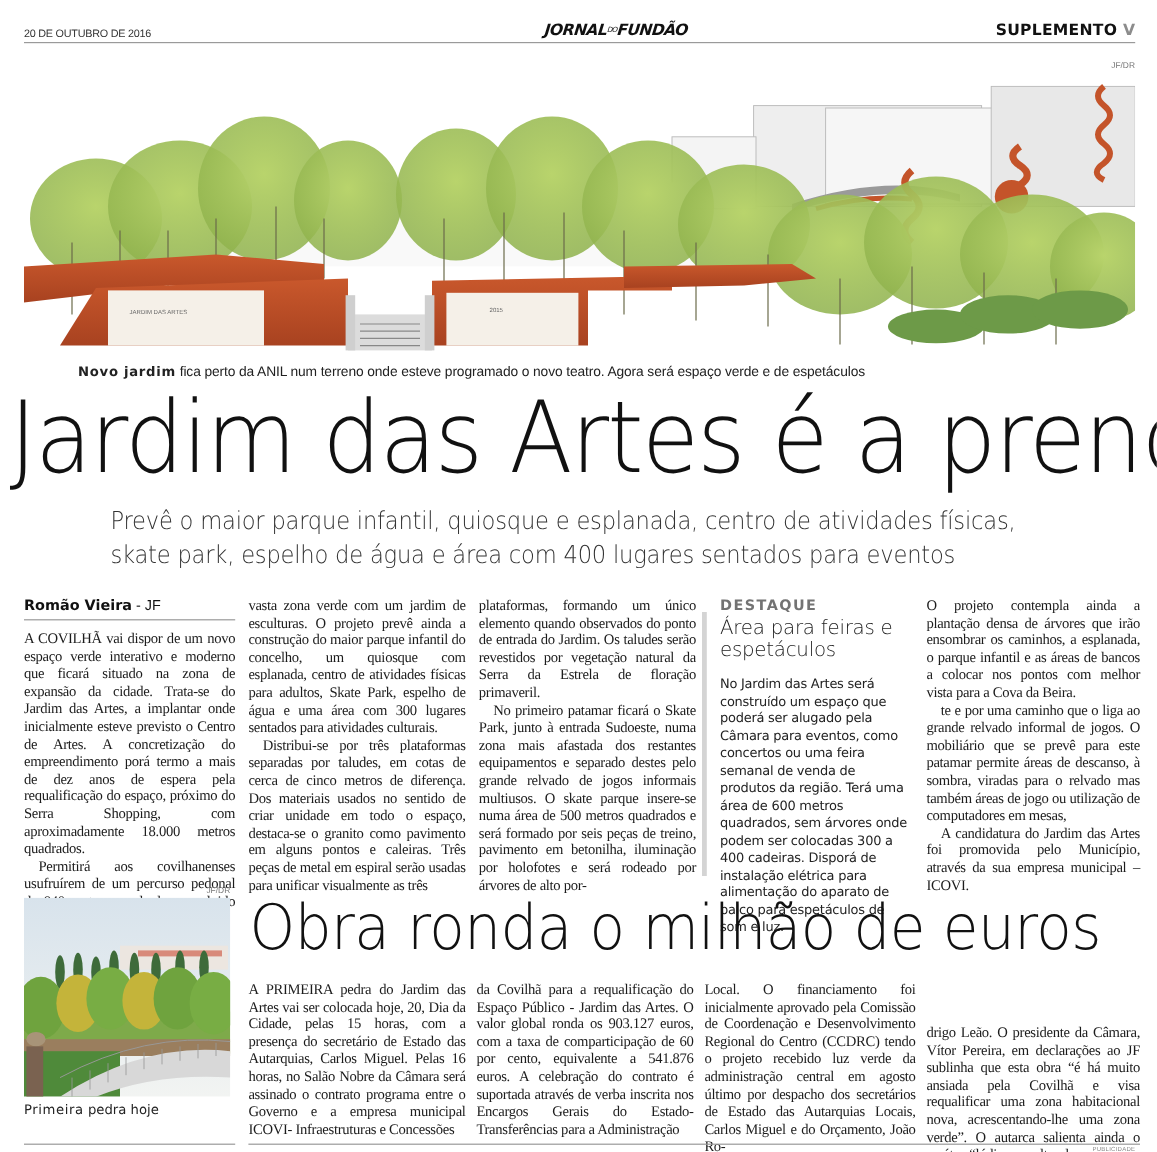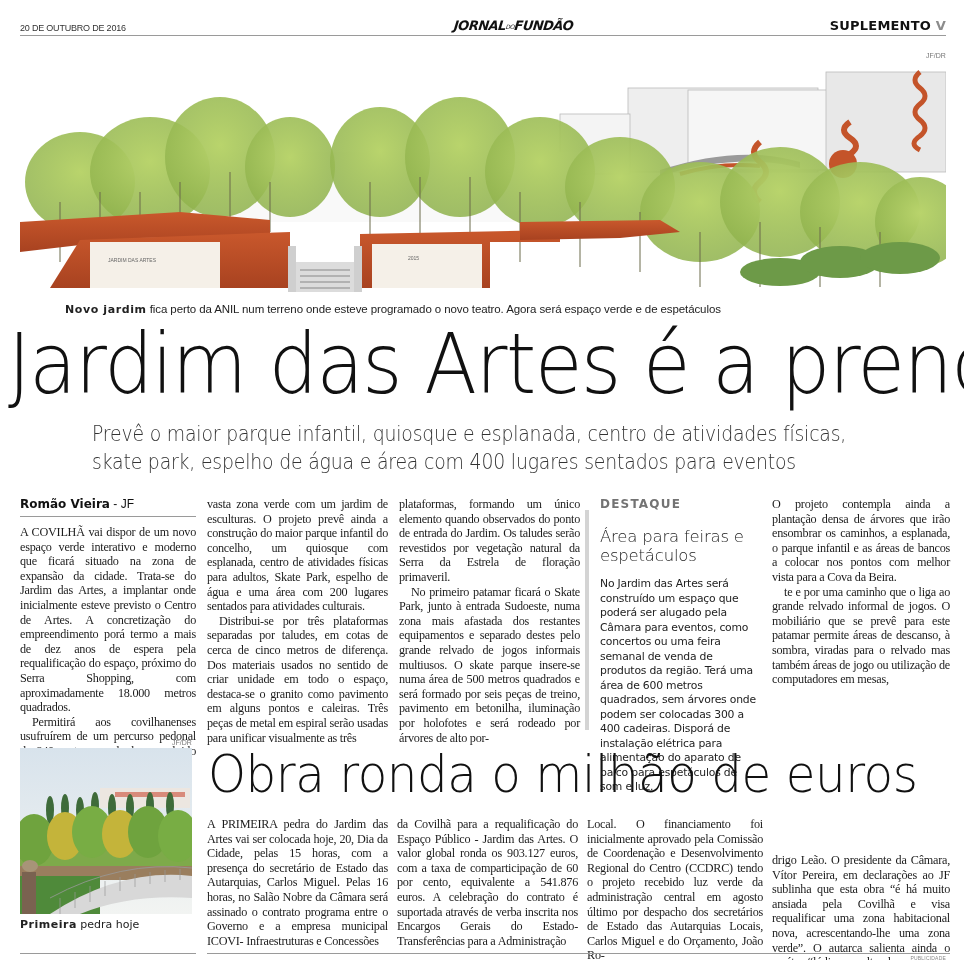--- a/index.html
+++ b/index.html
@@ -35,27 +35,27 @@
   .author .src { font-weight: normal; font-family: "Liberation Sans", sans-serif; }
 
   .c1 { left: 20px; top: 525px; width: 176px; }
   .c2 { left: 207px; top: 497px; width: 181px; }
   .c3 { left: 399px; top: 497px; width: 181px; }
   .c5 { left: 772px; top: 497px; width: 178px; }
 
   .destaque-bar { position: absolute; left: 585px; top: 510px; width: 4px; height: 220px; background: #d4d4d4; }
   .destaque { position: absolute; left: 600px; top: 497px; width: 160px; font-family: "DejaVu Sans", sans-serif; }
   .destaque .kicker { font-weight: 900; font-size: 12px; letter-spacing: 1.2px; color: #737373; }
-  .destaque .title { font-size: 16.5px; line-height: 19px; color: #222; margin-top: 16px; letter-spacing: -0.2px; font-weight: 300; }
+  .destaque .title { font-size: 16.5px; line-height: 19px; color: #222; margin-top: 2px; letter-spacing: -0.2px; font-weight: 300; }
   .destaque .body { font-size: 10.8px; line-height: 14.5px; color: #222; margin-top: 12px; letter-spacing: -0.2px; }
 
   
   .photo2 { position: absolute; left: 20px; top: 748px; width: 172px; height: 166px; overflow: hidden; }
   .caption2 { position: absolute; left: 20px; top: 918px; font-family: "DejaVu Sans", sans-serif; font-size: 11px; color: #222; }
-  .caption2 b { font-weight: 700; letter-spacing: 0.5px; }
+  .caption2 b { font-weight: 400; letter-spacing: 0.5px; }
   .rule-left { position: absolute; left: 20px; top: 953px; width: 176px; border-top: 1px solid #9a9a9a; }
 
   .headline2 { position: absolute; left: 208px; top: 744px; font-family: "DejaVu Sans", sans-serif; font-weight: 200; font-size: 52px; line-height: 60px; color: #111; letter-spacing: -0.5px; transform: scaleX(0.93); transform-origin: left top; white-space: nowrap; }
 
   .b1 { left: 207px; top: 817px; width: 181px; }
   .b2 { left: 397px; top: 817px; width: 181px; }
   .b3 { left: 587px; top: 817px; width: 176px; }
   .b4 { left: 772px; top: 853px; width: 178px; }
   .rule-bottom { position: absolute; left: 207px; top: 953px; width: 743px; border-top: 1px solid #9a9a9a; }
   .pub { position: absolute; right: 18px; top: 955px; font-family: "Liberation Sans", sans-serif; font-size: 5px; color: #888; letter-spacing: 0.2px; }
@@ -176,38 +176,39 @@
 
 <div class="author">
   <b>Romão Vieira</b><span class="src"> - </span><span class="src">JF</span>
 </div>
 
 <div class="col c1">
   <p>A COVILHÃ vai dispor de um novo espaço verde interativo e moderno que ficará situado na zona de expansão da cidade. Trata-se do Jardim das Artes, a implantar onde inicialmente esteve previsto o Centro de Artes. A concretização do empreendimento porá termo a mais de dez anos de espera pela requalificação do espaço, próximo do Serra Shopping, com aproximadamente 18.000 metros quadrados.</p>
   <p>Permitirá aos covilhanenses usufruírem de um percurso pedonal de 840 metros quadrados envolvido por</p>
 </div>
 <div class="col c2">
-  <p>vasta zona verde com um jardim de esculturas. O projeto prevê ainda a construção do maior parque infantil do concelho, um quiosque com esplanada, centro de atividades físicas para adultos, Skate Park, espelho de água e uma área com 200 lugares sentados para atividades culturais.</p>
+  <p>vasta zona verde com um jardim de esculturas. O projeto prevê ainda a construção do maior parque infantil do concelho, um quiosque com esplanada, centro de atividades físicas para adultos, Skate Park, espelho de água e uma área com 300 lugares sentados para atividades culturais.</p>
   <p>Distribui-se por três plataformas separadas por taludes, em cotas de cerca de cinco metros de diferença. Dos materiais usados no sentido de criar unidade em todo o espaço, destaca-se o granito como pavimento em alguns pontos e caleiras. Três peças de metal em espiral serão usadas para unificar visualmente as três</p>
 </div>
 <div class="col c3">
   <p>plataformas, formando um único elemento quando observados do ponto de entrada do Jardim. Os taludes serão revestidos por vegetação natural da Serra da Estrela de floração primaveril.</p>
   <p>No primeiro patamar ficará o Skate Park, junto à entrada Sudoeste, numa zona mais afastada dos restantes equipamentos e separado destes pelo grande relvado de jogos informais multiusos. O skate parque insere-se numa área de 500 metros quadrados e será formado por seis peças de treino, pavimento em betonilha, iluminação por holofotes e será rodeado por árvores de alto por-</p>
 </div>
 
 <div class="destaque-bar"></div>
 <div class="destaque">
   <div class="kicker">DESTAQUE</div>
   <div class="title">Área para feiras e espetáculos</div>
   <div class="body">No Jardim das Artes será construído um espaço que poderá ser alugado pela Câmara para eventos, como concertos ou uma feira semanal de venda de produtos da região. Terá uma área de 600 metros quadrados, sem árvores onde podem ser colocadas 300 a 400 cadeiras. Disporá de instalação elétrica para alimentação do aparato de palco para espetáculos de som e luz.</div>
 </div>
 
 <div class="col c5">
   <p>O projeto contempla ainda a plantação densa de árvores que irão ensombrar os caminhos, a esplanada, o parque infantil e as áreas de bancos a colocar nos pontos com melhor vista para a Cova da Beira.</p>
   <p>te e por uma caminho que o liga ao grande relvado informal de jogos. O mobiliário que se prevê para este patamar permite áreas de descanso, à sombra, viradas para o relvado mas também áreas de jogo ou utilização de computadores em mesas,</p>
+  <p>A candidatura do Jardim das Artes foi promovida pelo Município, através da sua empresa municipal – ICOVI.</p>
 </div>
 
 <span class="credit" style="left:172px; top:739px;">JF/DR</span>
 <div class="photo2">
   <svg width="172" height="166" viewBox="0 0 172 166">
     <defs>
       <linearGradient id="sky" x1="0" y1="0" x2="0" y2="1">
         <stop offset="0" stop-color="#d8e3ec"></stop>
           <stop offset="1" stop-color="#f2f4f2"></stop>
       </linearGradient>

